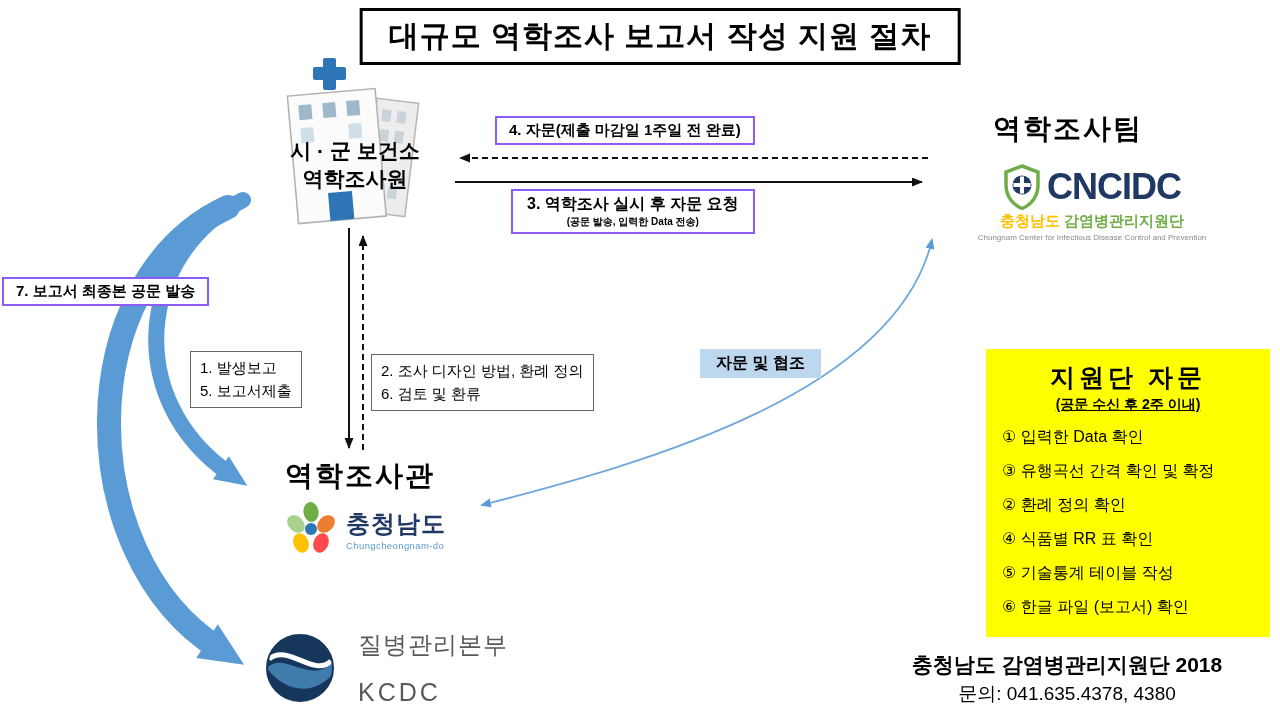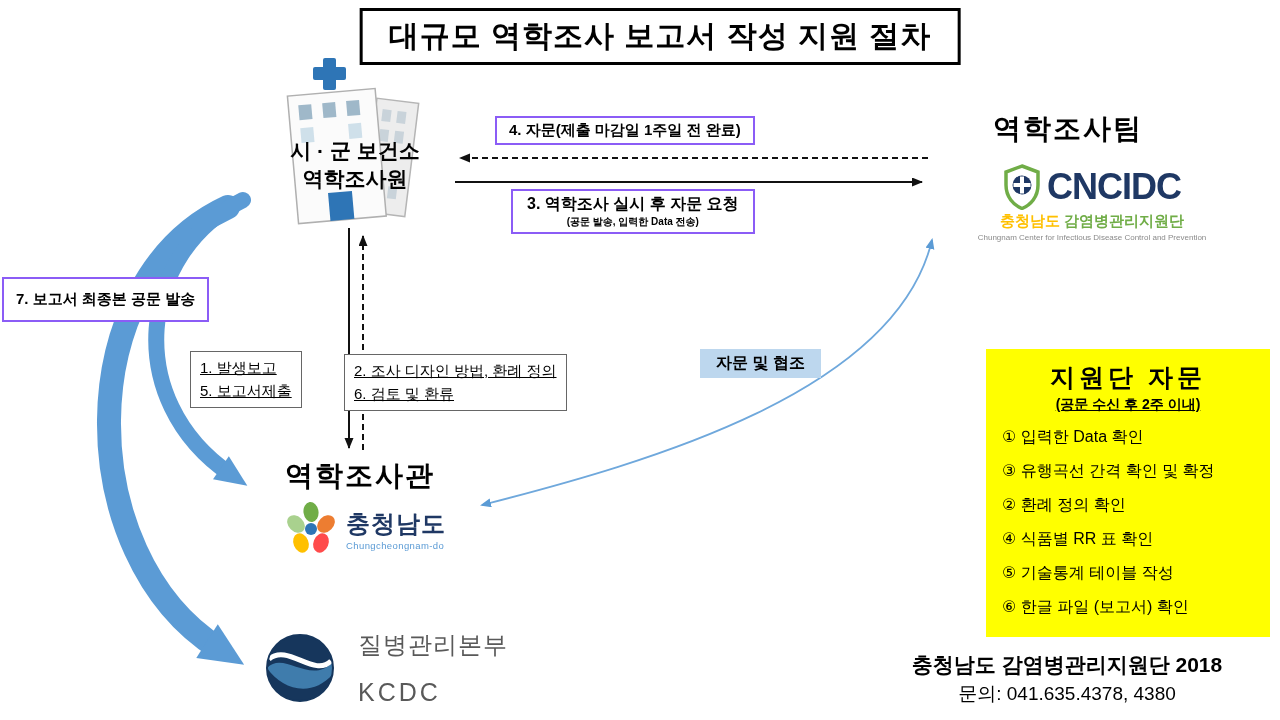--- a/index.html
+++ b/index.html
@@ -32,26 +32,26 @@
   .c-region { color:#FFC000; }
   .c-org { color:#70AD47; }
   .cncidc-en { margin-top:2px; font-size:8px; color:#8a8a8a; white-space:nowrap; }
 
   .lbl-box { background:#fff; border:2px solid #8b5cf6; font-weight:bold;
     text-align:center; white-space:nowrap; }
   .box4 { left:495px; top:116px; font-size:15px; padding:3px 12px; }
   .box3 { left:511px; top:189px; padding:3px 14px; }
   .box3 .l1 { font-size:16px; }
   .box3 .l2 { font-size:10px; }
-  .box7 { left:2px; top:277px; font-size:15px; padding:11px 12px;text-align:center; }
+  .box7 { left:2px; top:277px; font-size:15px; padding:3px 12px;text-align:center; }
 
   .step-box { background:#fff; border:1px solid #666; font-size:15px;
-    padding:5px 9px; line-height:1.5; white-space:nowrap;text-decoration:underline; }
+    padding:5px 9px; line-height:1.5; white-space:nowrap; }
   .box15 { left:190px; top:351px; }
-  .box26 { left:344px; top:354px; }
+  .box26 { left:371px; top:354px; }
 
   .chip { left:700px; top:349px; background:#BDD7EE; font-size:16px;
     font-weight:bold; padding:4px 16px; white-space:nowrap; }
 
   .officer-name { left:268px; top:457px; width:184px; text-align:center;
     font-size:28px; font-weight:bold; letter-spacing:2px; }
   .officer-logo { left:284px; top:500px; display:flex; align-items:center; gap:8px; }
   .officer-logo .kr { font-size:24px; font-weight:bold; color:#1F3864; letter-spacing:1px; }
   .officer-logo .en { font-size:9.5px; color:#5B9BD5; letter-spacing:.4px; }
 

